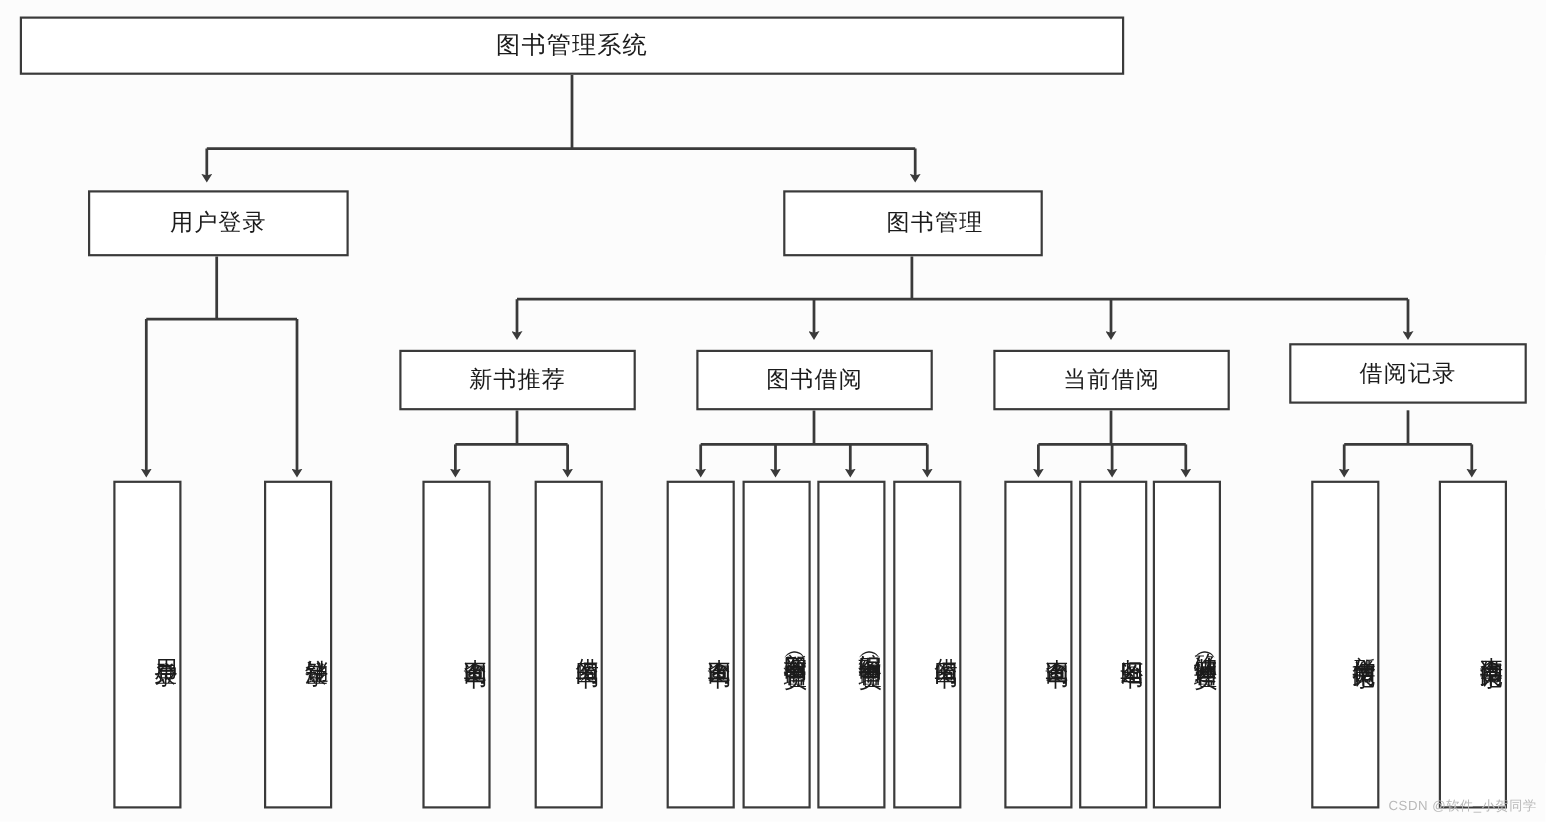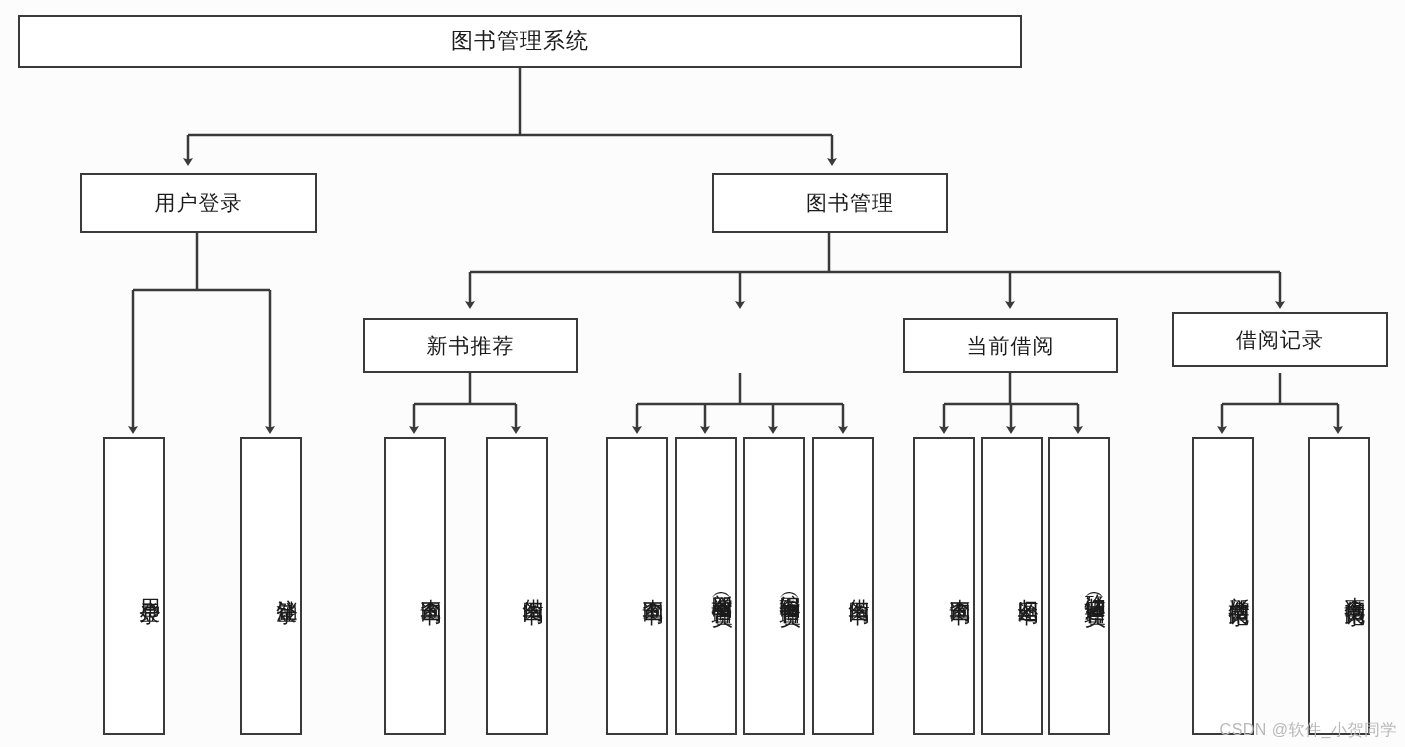--- a/index.html
+++ b/index.html
@@ -56,21 +56,21 @@
   }
   .node.vert .vtext {
     writing-mode: vertical-rl;
     text-orientation: upright;
     white-space: nowrap;
   }
   .watermark {
     position: absolute;
     right: 8px;
     bottom: 6px;
-    font-size: 16px;
+    font-size: 12px;
     color: #b9b9b9;
     letter-spacing: 0.5px;
     white-space: nowrap;
   }
 </style>
 </head>
 <body>
 
 <div id="canvas">
 
@@ -131,20 +131,23 @@
   <div class="node horiz" style="left:80px; top:173px; width:237px; height:60px;">
     <span>用户登录</span>
   </div>
   <div class="node horiz" style="left:712px; top:173px; width:236px; height:60px;padding-left:40px;">
     <span>图书管理</span>
   </div>
 
   <div class="node horiz" style="left:363px; top:318px; width:215px; height:55px;">
     <span>新书推荐</span>
   </div>
+  <div class="node horiz" style="left:633px; top:318px; width:215px; height:55px;">
+    <span>图书借阅</span>
+  </div>
   <div class="node horiz" style="left:903px; top:318px; width:215px; height:55px;">
     <span>当前借阅</span>
   </div>
   <div class="node horiz" style="left:1172px; top:312px; width:216px; height:55px;">
     <span>借阅记录</span>
   </div>
 
   <div class="node vert" style="left:103px; top:437px; width:62px; height:298px;">
     <span class="vtext">用户登录</span>
   </div>

